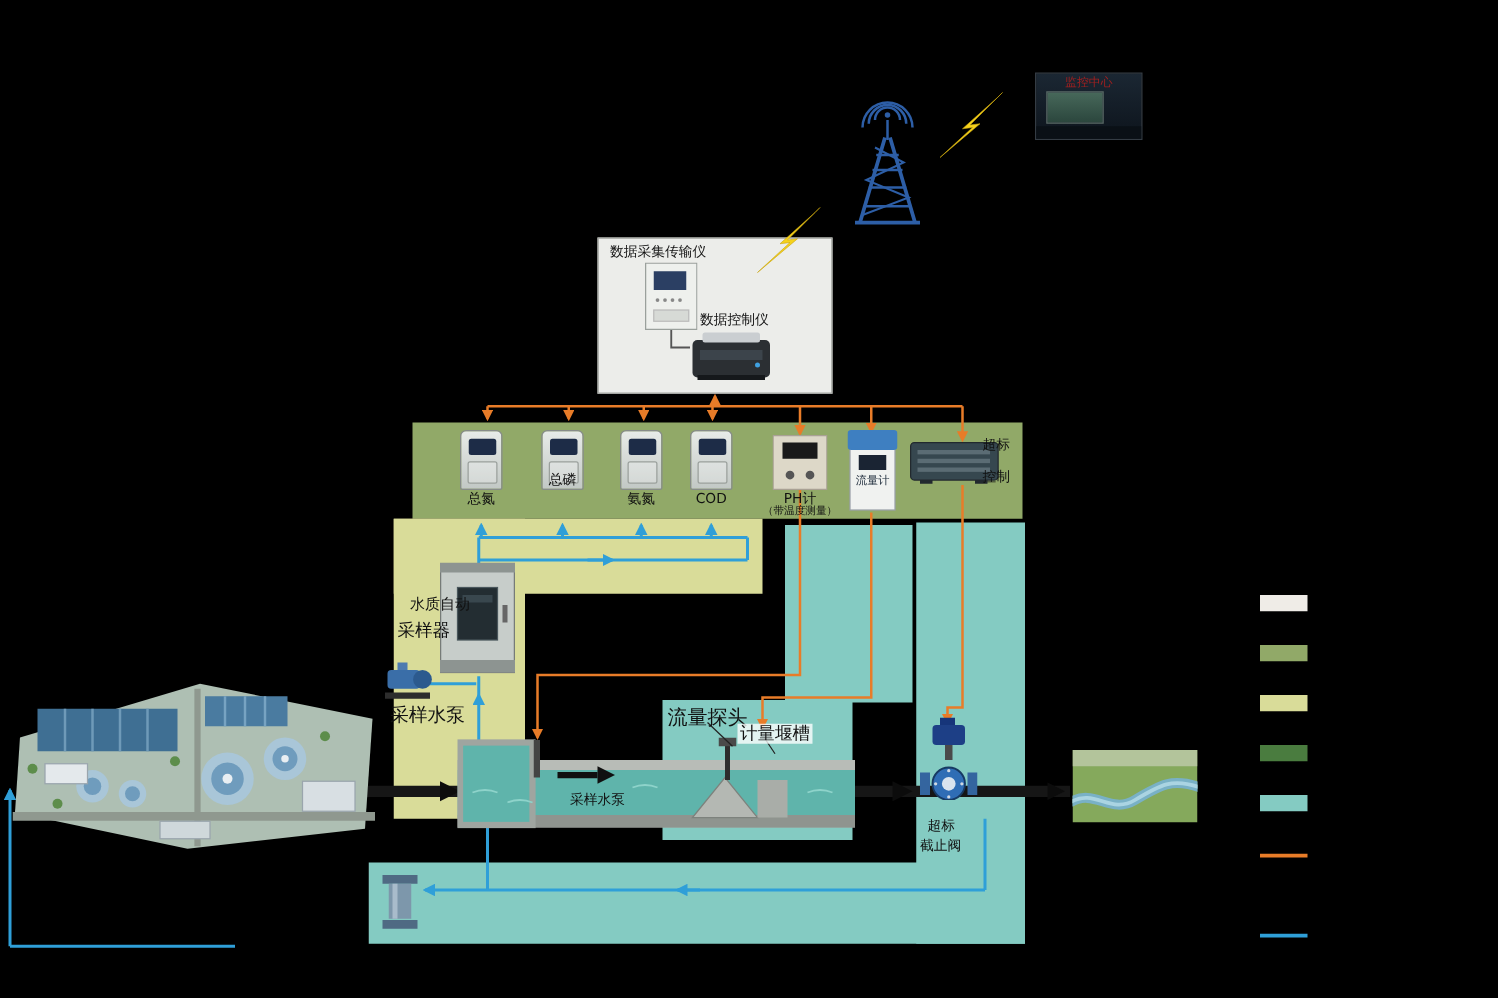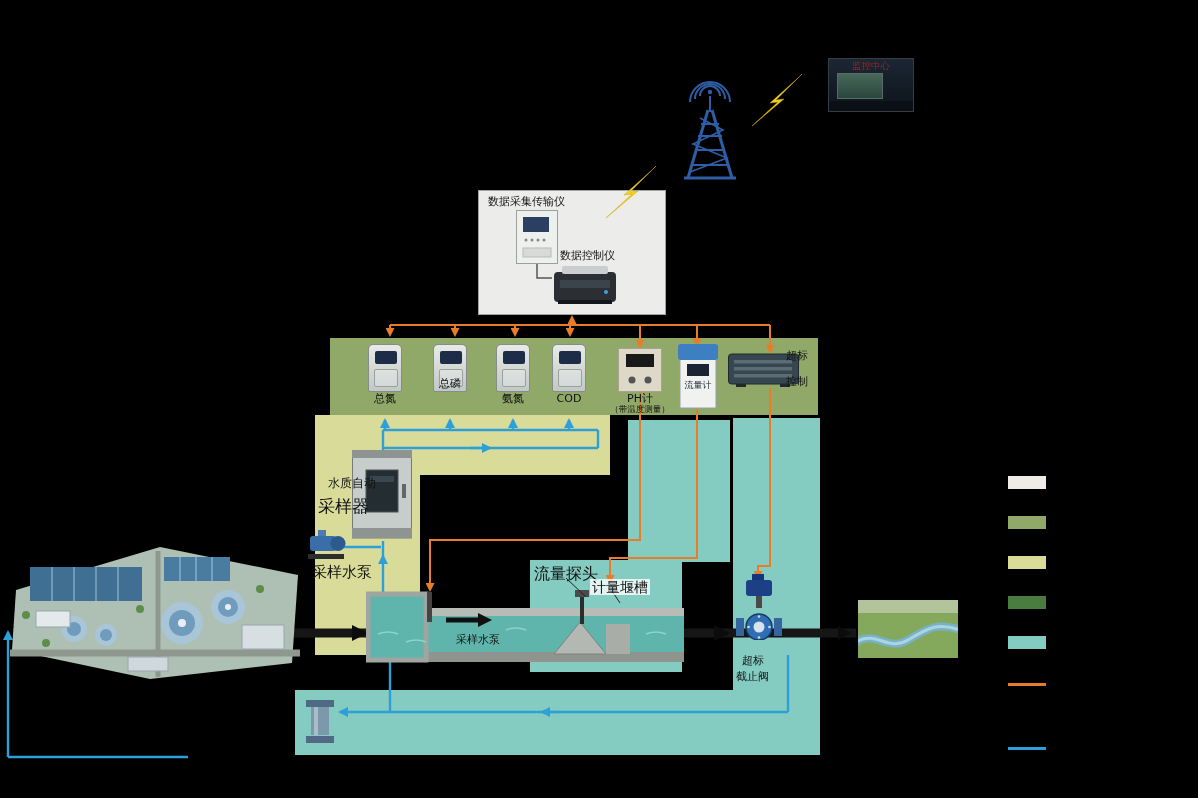--- a/index.html
+++ b/index.html
@@ -281,21 +281,21 @@
 <div class="lbl center" style="left:493px;top:393px;width:40px">氨氮</div>
 <div class="lbl center" style="left:549px;top:393px;width:40px">COD</div>
 
 <div class="lbl center" style="left:622px;top:393px;width:36px">PH计</div>
 <div class="lbl center" style="left:596px;top:405px;width:88px;font-size:8.5px">（带温度测量）</div>
 
 <div class="lbl" style="left:786px;top:350px">超标</div>
 <div class="lbl" style="left:786px;top:376px">控制</div>
 
 <div class="lbl" style="left:328px;top:477px;font-size:12px">水质自动</div>
-<div class="lbl" style="left:318px;top:497px;font-size:17px">采样器</div>
+<div class="lbl" style="left:318px;top:497px;font-size:14px">采样器</div>
 
 <div class="lbl" style="left:312px;top:564px;font-size:15px">采样水泵</div>
 
 <div class="lbl" style="left:534px;top:565px;font-size:16px">流量探头</div>
 <div class="lbl" style="left:590px;top:579px;font-size:14px;background:rgba(255,255,255,.78);padding:0 2px">计量堰槽</div>
 <div class="lbl" style="left:456px;top:634px">采样水泵</div>
 
 <div class="lbl" style="left:742px;top:655px">超标</div>
 <div class="lbl" style="left:736px;top:671px">截止阀</div>
 

